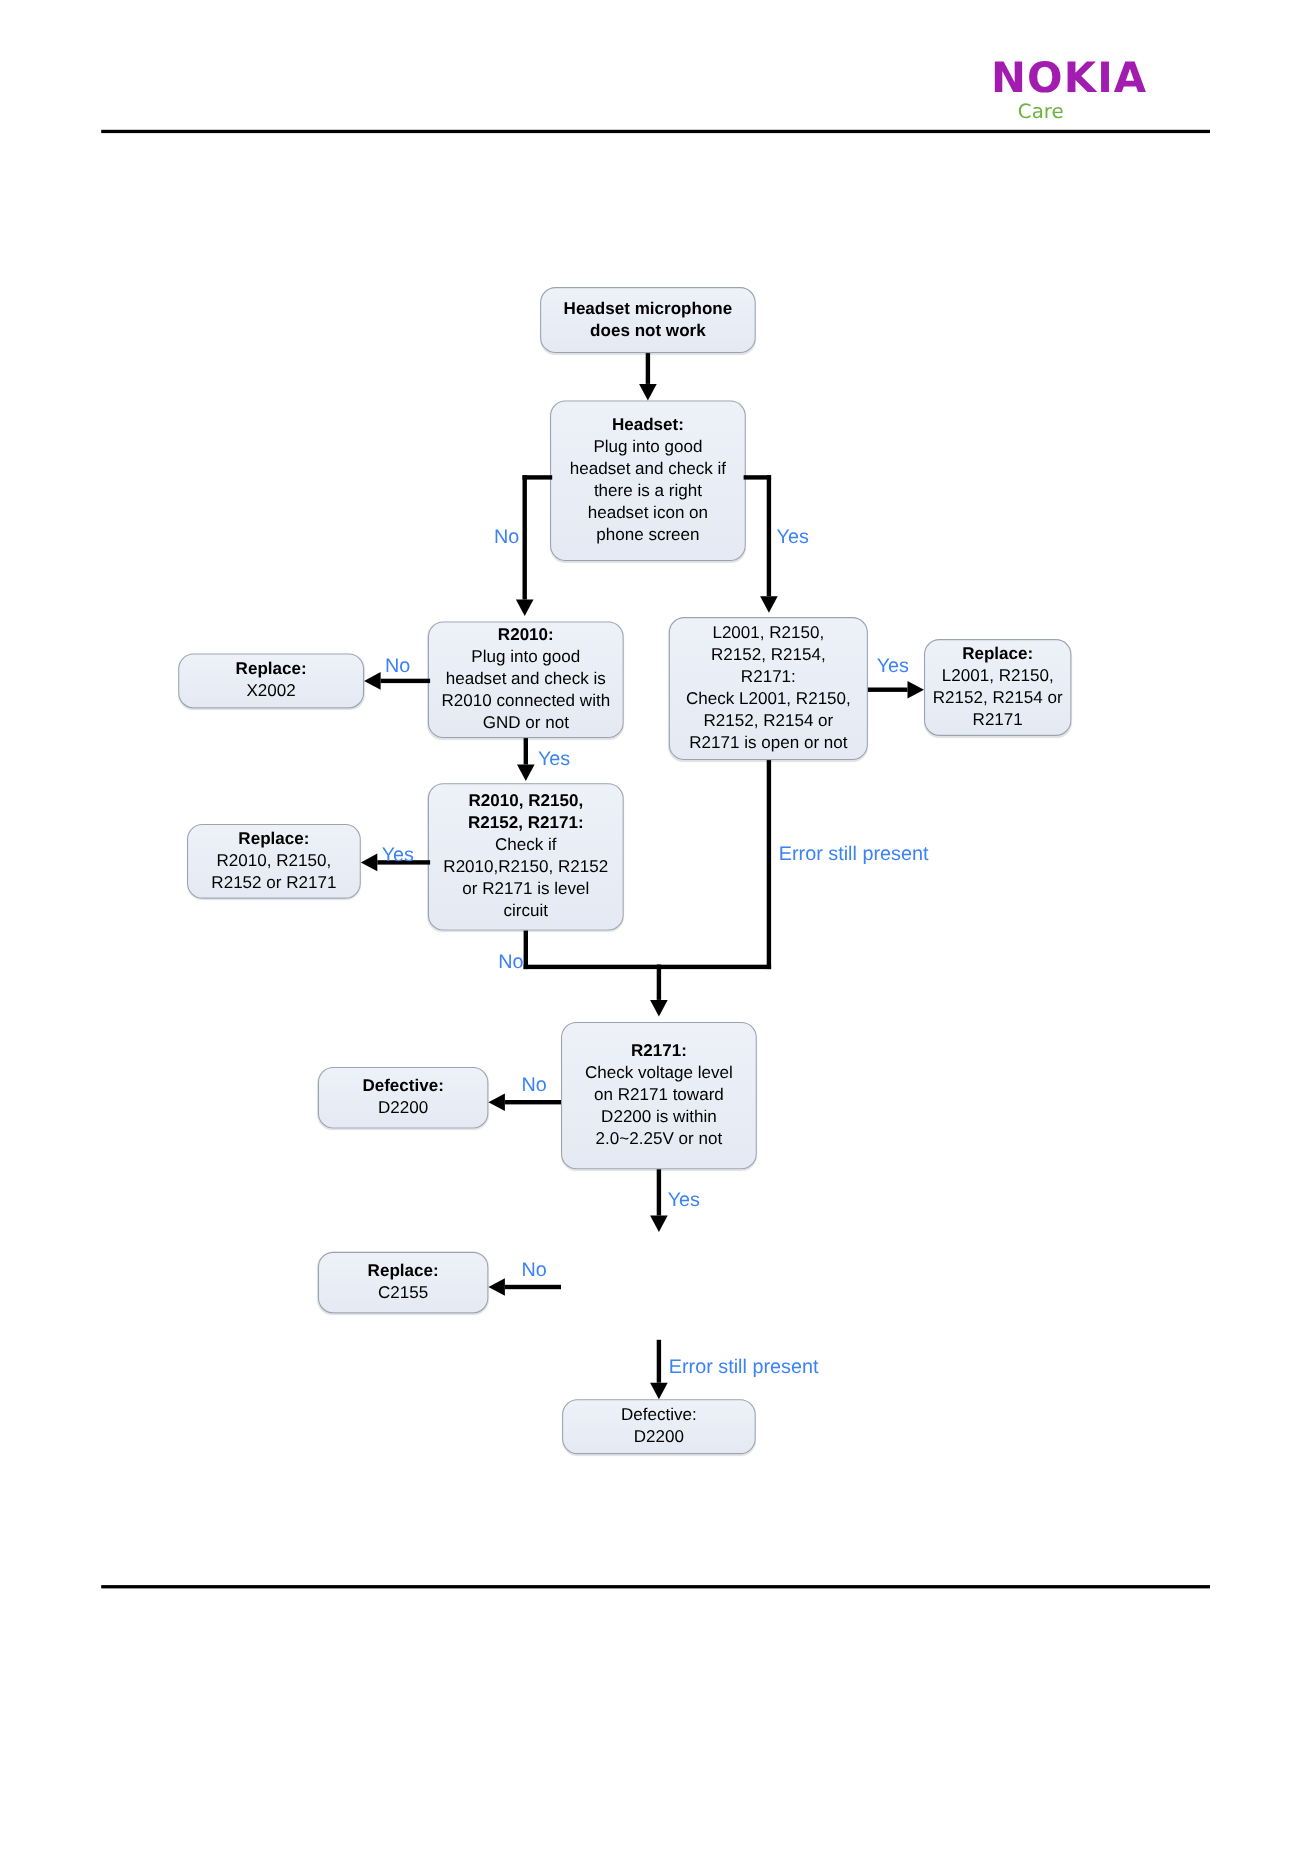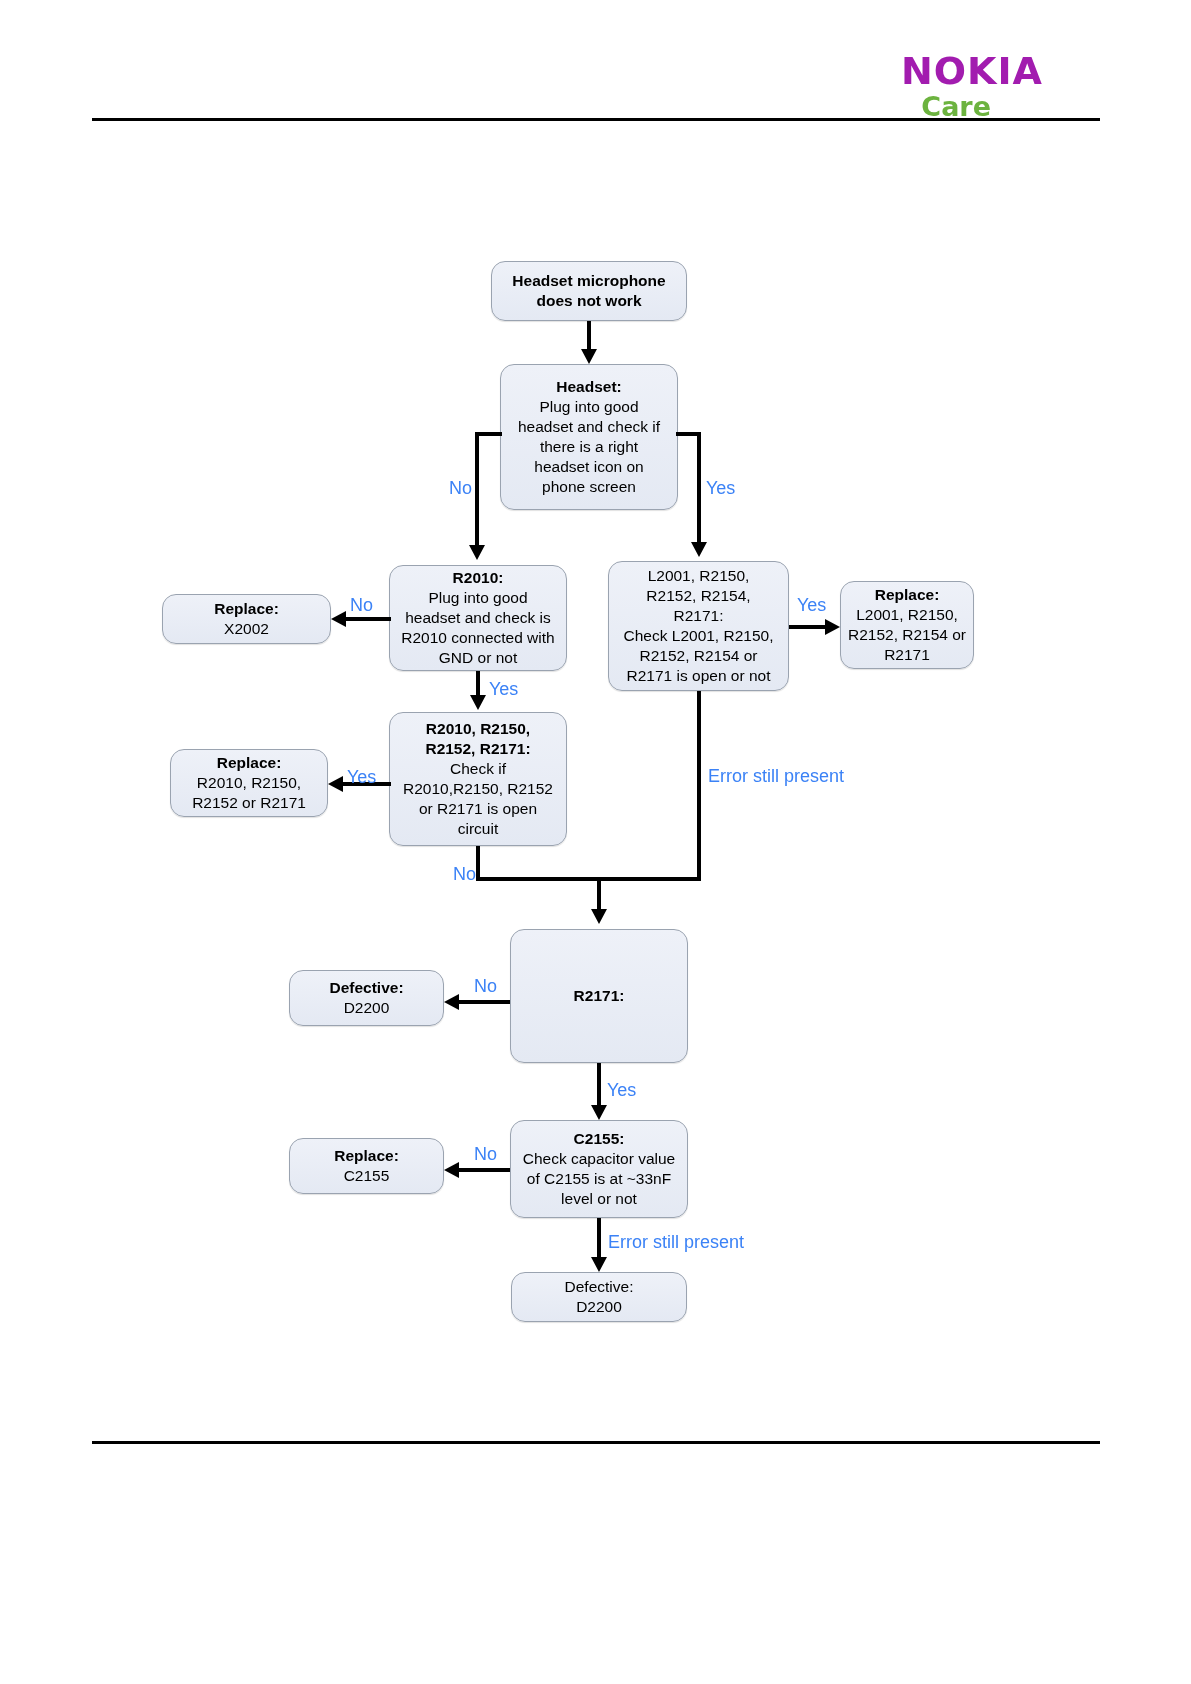--- a/index.html
+++ b/index.html
@@ -29,26 +29,26 @@
   .logo-nokia {
     font-family: "DejaVu Sans", sans-serif;
     font-weight: bold;
     font-size: 38px;
     letter-spacing: 1px;
     color: #a21caf;
     display: block;
   }
   .logo-care {
     font-family: "DejaVu Sans", sans-serif;
-    font-weight: bold;
-    font-size: 27px;
+    font-weight: normal;
+    font-size: 18px;
     color: #6cb33f;
     display: block;
     margin-top: 3px;
-    margin-right: 52px;
+    margin-right: 76px;
   }
   .rule-top {
     position: absolute;
     left: 92px;
     top: 118px;
     width: 1008px;
     height: 3px;
     background: #000000;
   }
   .rule-bottom {
@@ -179,45 +179,43 @@
     <div class="bdy">L2001, R2150,
 R2152, R2154 or
 R2171</div>
   </div>
 
   <div class="node" style="left:389px; top:712px; width:178px; height:134px;">
     <div class="ttl">R2010, R2150,
 R2152, R2171:</div>
     <div class="bdy">Check if
 R2010,R2150, R2152
-or R2171 is open
+or R2171 is level
 circuit</div>
   </div>
 
   <div class="node" style="left:170px; top:749px; width:158px; height:68px;">
     <div class="ttl">Replace:</div>
     <div class="bdy">R2010, R2150,
 R2152 or R2171</div>
   </div>
 
   <div class="node" style="left:510px; top:929px; width:178px; height:134px;">
     <div class="ttl">R2171:</div>
+    <div class="bdy">Check voltage level
+on R2171 toward
+D2200 is within
+2.0~2.25V or not</div>
   </div>
 
   <div class="node" style="left:289px; top:970px; width:155px; height:56px;">
     <div class="ttl">Defective:</div>
     <div class="bdy">D2200</div>
   </div>
 
-  <div class="node" style="left:510px; top:1120px; width:178px; height:98px;">
-    <div class="ttl">C2155:</div>
-    <div class="bdy">Check capacitor value
-of C2155 is at ~33nF
-level or not</div>
-  </div>
 
   <div class="node" style="left:289px; top:1138px; width:155px; height:56px;">
     <div class="ttl">Replace:</div>
     <div class="bdy">C2155</div>
   </div>
 
   <div class="node plain" style="left:511px; top:1272px; width:176px; height:50px;">
     <div class="ttl" style="font-weight:normal;">Defective:</div>
     <div class="bdy">D2200</div>
   </div>

